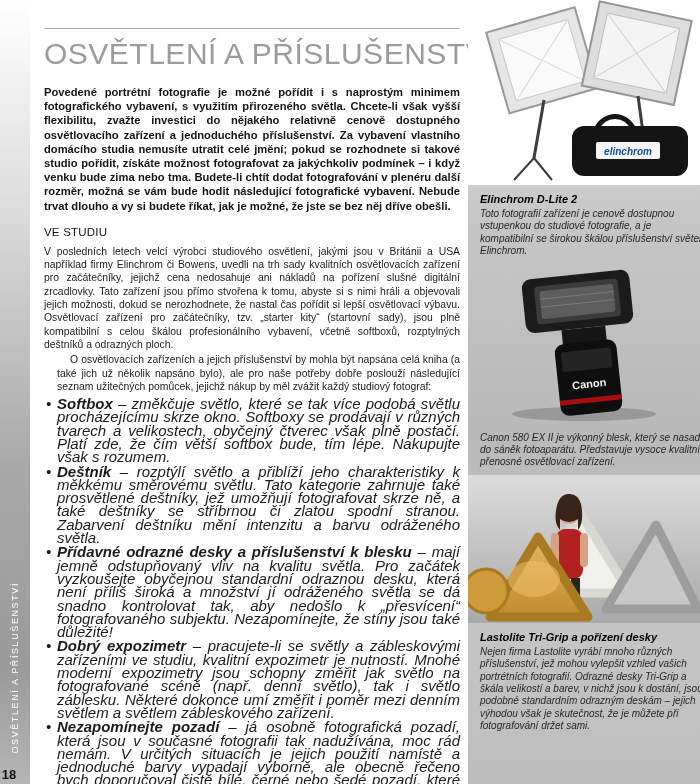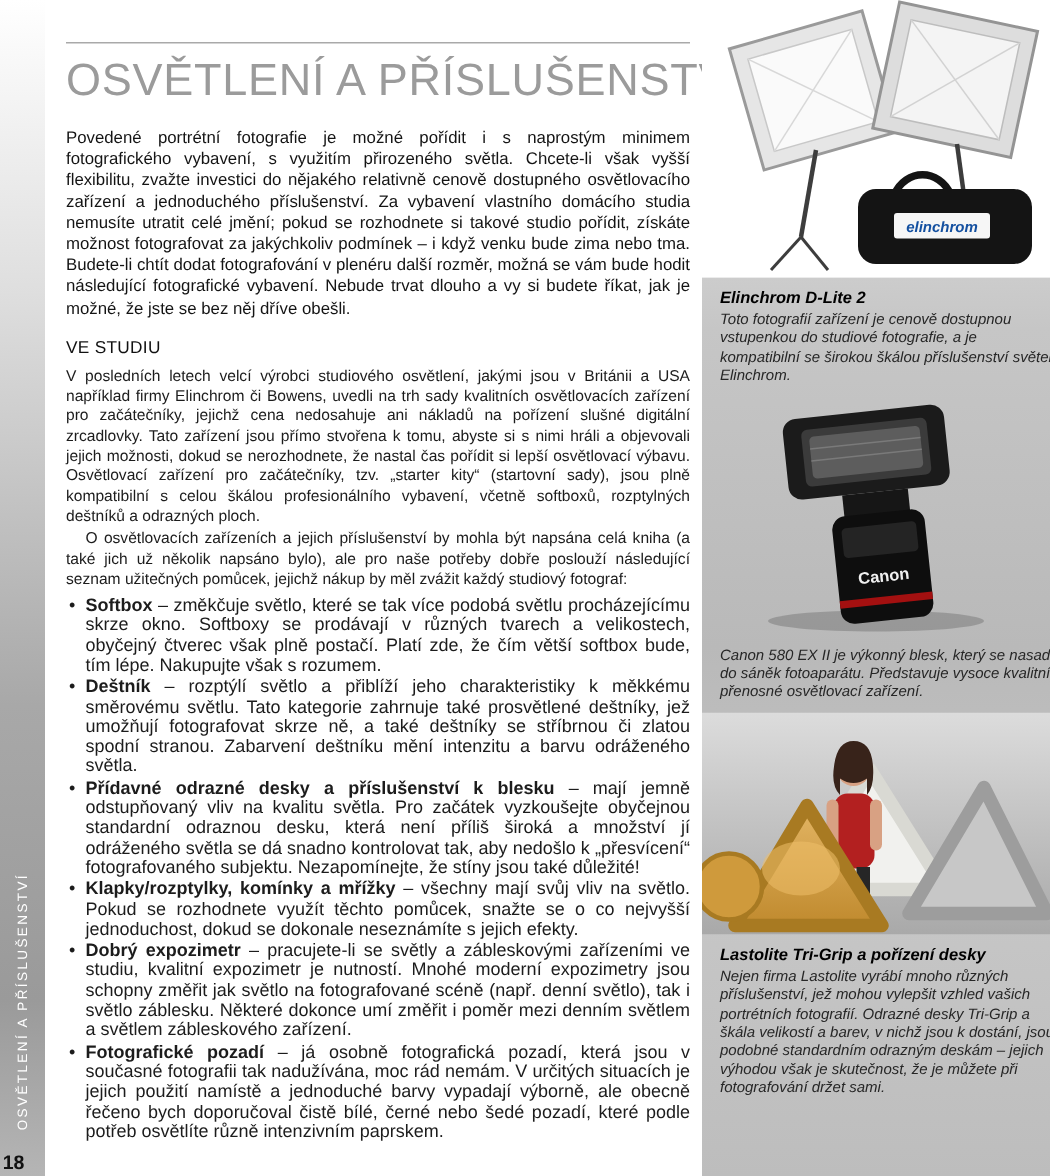--- a/index.html
+++ b/index.html
@@ -12,27 +12,27 @@
            background:linear-gradient(180deg,#ffffff 0%,#dedede 25%,#a8a8a8 60%,#9a9a9a 85%,#b5b5b5 100%); }
   .spine-text { position:absolute; bottom:30px; left:50%; transform:translateX(-50%) rotate(180deg);
                 writing-mode:vertical-rl; color:#ffffff; font-size:9px; letter-spacing:1.6px; white-space:nowrap; }
   .page-number { position:absolute; bottom:2px; left:0; width:18px; text-align:center;
                  font-weight:bold; font-size:13px; color:#111; }
 
   
   .content { position:absolute; left:44px; top:28px; width:416px; }
   .title-rule { border-top:1px solid #a9a9a9; margin-bottom:8px; }
   h1.page-title { font-size:30px; font-weight:400; color:#9b9b9b; letter-spacing:0.5px; margin-bottom:14px; white-space:nowrap; }
-  p.intro { font-weight:normal; font-size:11.2px; line-height:14.2px; color:#141414; text-align:justify; margin-bottom:13px; }
+  p.intro { font-weight:bold; font-size:11.2px; line-height:14.2px; color:#141414; text-align:justify; margin-bottom:13px; }
   h2.section-heading { font-size:11.5px; font-weight:normal; color:#111; margin-bottom:7px; letter-spacing:0.2px; }
   p.body { font-size:10.4px; line-height:13.3px; color:#1c1c1c; text-align:justify; margin-bottom:2px; }
-  p.indent { text-indent:13px; }
+  p.indent { text-indent:13px;margin-left:13px; }
   ul.equip { list-style:none; margin-top:4px; }
-  ul.equip li { position:relative; padding-left:13px; font-size:12px; line-height:13.3px;
-                color:#1c1c1c; text-align:justify; margin-bottom:1px; }
+  ul.equip li { position:relative; padding-left:13px; font-size:15px; line-height:13.3px;
+                color:#1c1c1c; text-align:justify; margin-bottom:1px;font-style:italic; }
   ul.equip li::before { content:"•"; position:absolute; left:2px; top:0; color:#1c1c1c; }
   .term { font-weight:bold; }
 
   
   .rightcol { position:absolute; left:468px; top:0; width:236px; height:784px;
               background:linear-gradient(180deg,#ededed 0%,#c6c6c6 28%,#b9b9b9 55%,#c6c6c6 78%,#bdbdbd 100%); }
   .photo { width:232px; display:block; }
   .photo1 { height:185px; background:#ffffff; }
   .photo2 { height:160px; }
   .photo3 { height:148px; }
@@ -55,23 +55,22 @@
     <div class="title-rule"></div>
     <h1 class="page-title">OSVĚTLENÍ A PŘÍSLUŠENSTVÍ</h1>
     <p class="intro">Povedené portrétní fotografie je možné pořídit i s naprostým minimem fotografického vybavení, s využitím přirozeného světla. Chcete-li však vyšší flexibilitu, zvažte investici do nějakého relativně cenově dostupného osvětlovacího zařízení a jednoduchého příslušenství. Za vybavení vlastního domácího studia nemusíte utratit celé jmění; pokud se rozhodnete si takové studio pořídit, získáte možnost fotografovat za jakýchkoliv podmínek – i když venku bude zima nebo tma. Budete-li chtít dodat fotografování v plenéru další rozměr, možná se vám bude hodit následující fotografické vybavení. Nebude trvat dlouho a vy si budete říkat, jak je možné, že jste se bez něj dříve obešli.</p>
     <h2 class="section-heading">VE STUDIU</h2>
     <p class="body">V posledních letech velcí výrobci studiového osvětlení, jakými jsou v Británii a USA například firmy Elinchrom či Bowens, uvedli na trh sady kvalitních osvětlovacích zařízení pro začátečníky, jejichž cena nedosahuje ani nákladů na pořízení slušné digitální zrcadlovky. Tato zařízení jsou přímo stvořena k tomu, abyste si s nimi hráli a objevovali jejich možnosti, dokud se nerozhodnete, že nastal čas pořídit si lepší osvětlovací výbavu. Osvětlovací zařízení pro začátečníky, tzv. „starter kity“ (startovní sady), jsou plně kompatibilní s celou škálou profesionálního vybavení, včetně softboxů, rozptylných deštníků a odrazných ploch.</p>
     <p class="body indent">O osvětlovacích zařízeních a jejich příslušenství by mohla být napsána celá kniha (a také jich už několik napsáno bylo), ale pro naše potřeby dobře poslouží následující seznam užitečných pomůcek, jejichž nákup by měl zvážit každý studiový fotograf:</p>
     <ul class="equip">
       <li><span class="term">Softbox</span> <span>– změkčuje světlo, které se tak více podobá světlu procházejícímu skrze okno. Softboxy se prodávají v různých tvarech a velikostech, obyčejný čtverec však plně postačí. Platí zde, že čím větší softbox bude, tím lépe. Nakupujte však s rozumem.</span></li>
       <li><span class="term">Deštník</span> <span>– rozptýlí světlo a přiblíží jeho charakteristiky k měkkému směrovému světlu. Tato kategorie zahrnuje také prosvětlené deštníky, jež umožňují fotografovat skrze ně, a také deštníky se stříbrnou či zlatou spodní stranou. Zabarvení deštníku mění intenzitu a barvu odráženého světla.</span></li>
       <li><span class="term">Přídavné odrazné desky a příslušenství k blesku</span> <span>– mají jemně odstupňovaný vliv na kvalitu světla. Pro začátek vyzkoušejte obyčejnou standardní odraznou desku, která není příliš široká a množství jí odráženého světla se dá snadno kontrolovat tak, aby nedošlo k „přesvícení“ fotografovaného subjektu. Nezapomínejte, že stíny jsou také důležité!</span></li>
-      <li><span class="term">Klapky/rozptylky, komínky a mřížky</span> <span>– všechny mají svůj vliv na světlo. Pokud se rozhodnete využít těchto pomůcek, snažte se o co nejvyšší jednoduchost, dokud se dokonale neseznámíte s jejich efekty.</span></li>
       <li><span class="term">Dobrý expozimetr</span> <span>– pracujete-li se světly a zábleskovými zařízeními ve studiu, kvalitní expozimetr je nutností. Mnohé moderní expozimetry jsou schopny změřit jak světlo na fotografované scéně (např. denní světlo), tak i světlo záblesku. Některé dokonce umí změřit i poměr mezi denním světlem a světlem zábleskového zařízení.</span></li>
-      <li><span class="term">Fotografické pozadí</span> <span>– já osobně fotografická pozadí, která jsou v současné fotografii tak nadužívána, moc rád nemám. V určitých situacích je jejich použití namístě a jednoduché barvy vypadají výborně, ale obecně řečeno bych doporučoval čistě bílé, černé nebo šedé pozadí, které podle potřeb osvětlíte různě intenzivním paprskem.</span></li>
+      <li><span class="term">Nezapomínejte pozadí</span> <span>– já osobně fotografická pozadí, která jsou v současné fotografii tak nadužívána, moc rád nemám. V určitých situacích je jejich použití namístě a jednoduché barvy vypadají výborně, ale obecně řečeno bych doporučoval čistě bílé, černé nebo šedé pozadí, které podle potřeb osvětlíte různě intenzivním paprskem.</span></li>
     </ul>
   </div>
 
   <aside class="rightcol">
 
     <div class="photo photo1">
       <svg width="232" height="185" viewBox="0 0 232 185">
         <rect width="232" height="185" fill="#ffffff"></rect>
         <g transform="rotate(-16 75 60)">
           <rect x="28" y="18" width="92" height="84" fill="#e6e6e6" stroke="#9a9a9a" stroke-width="2"></rect>

